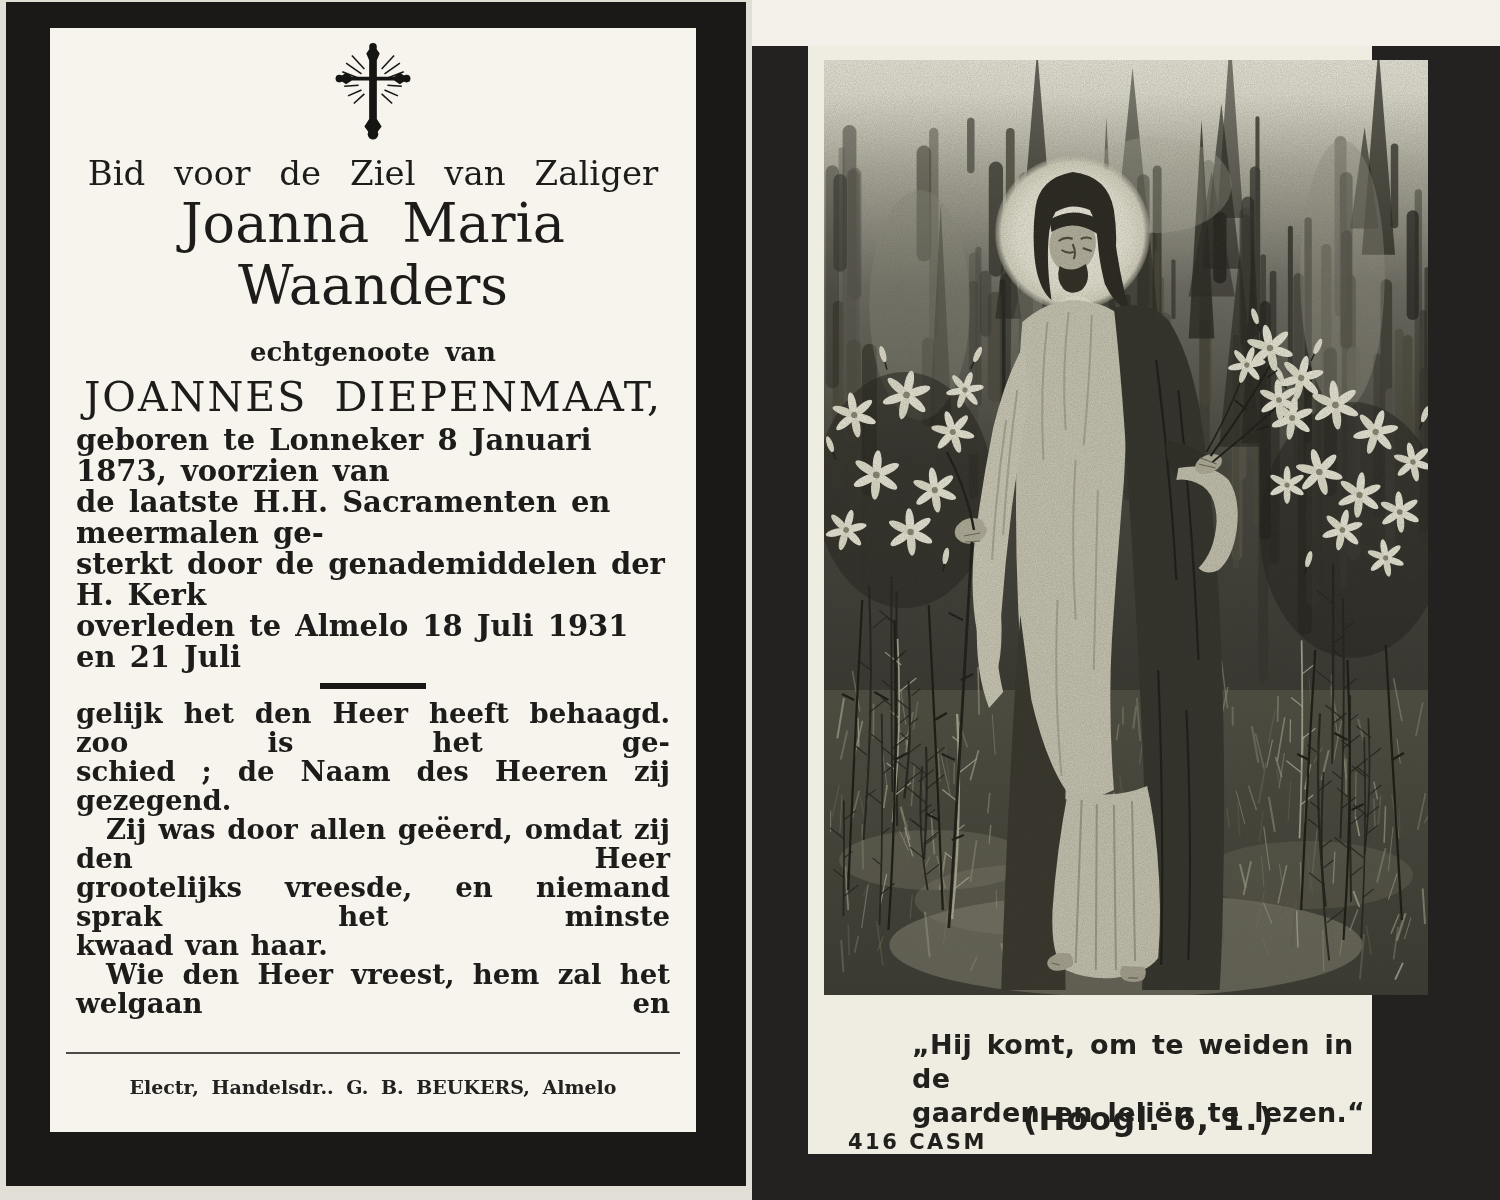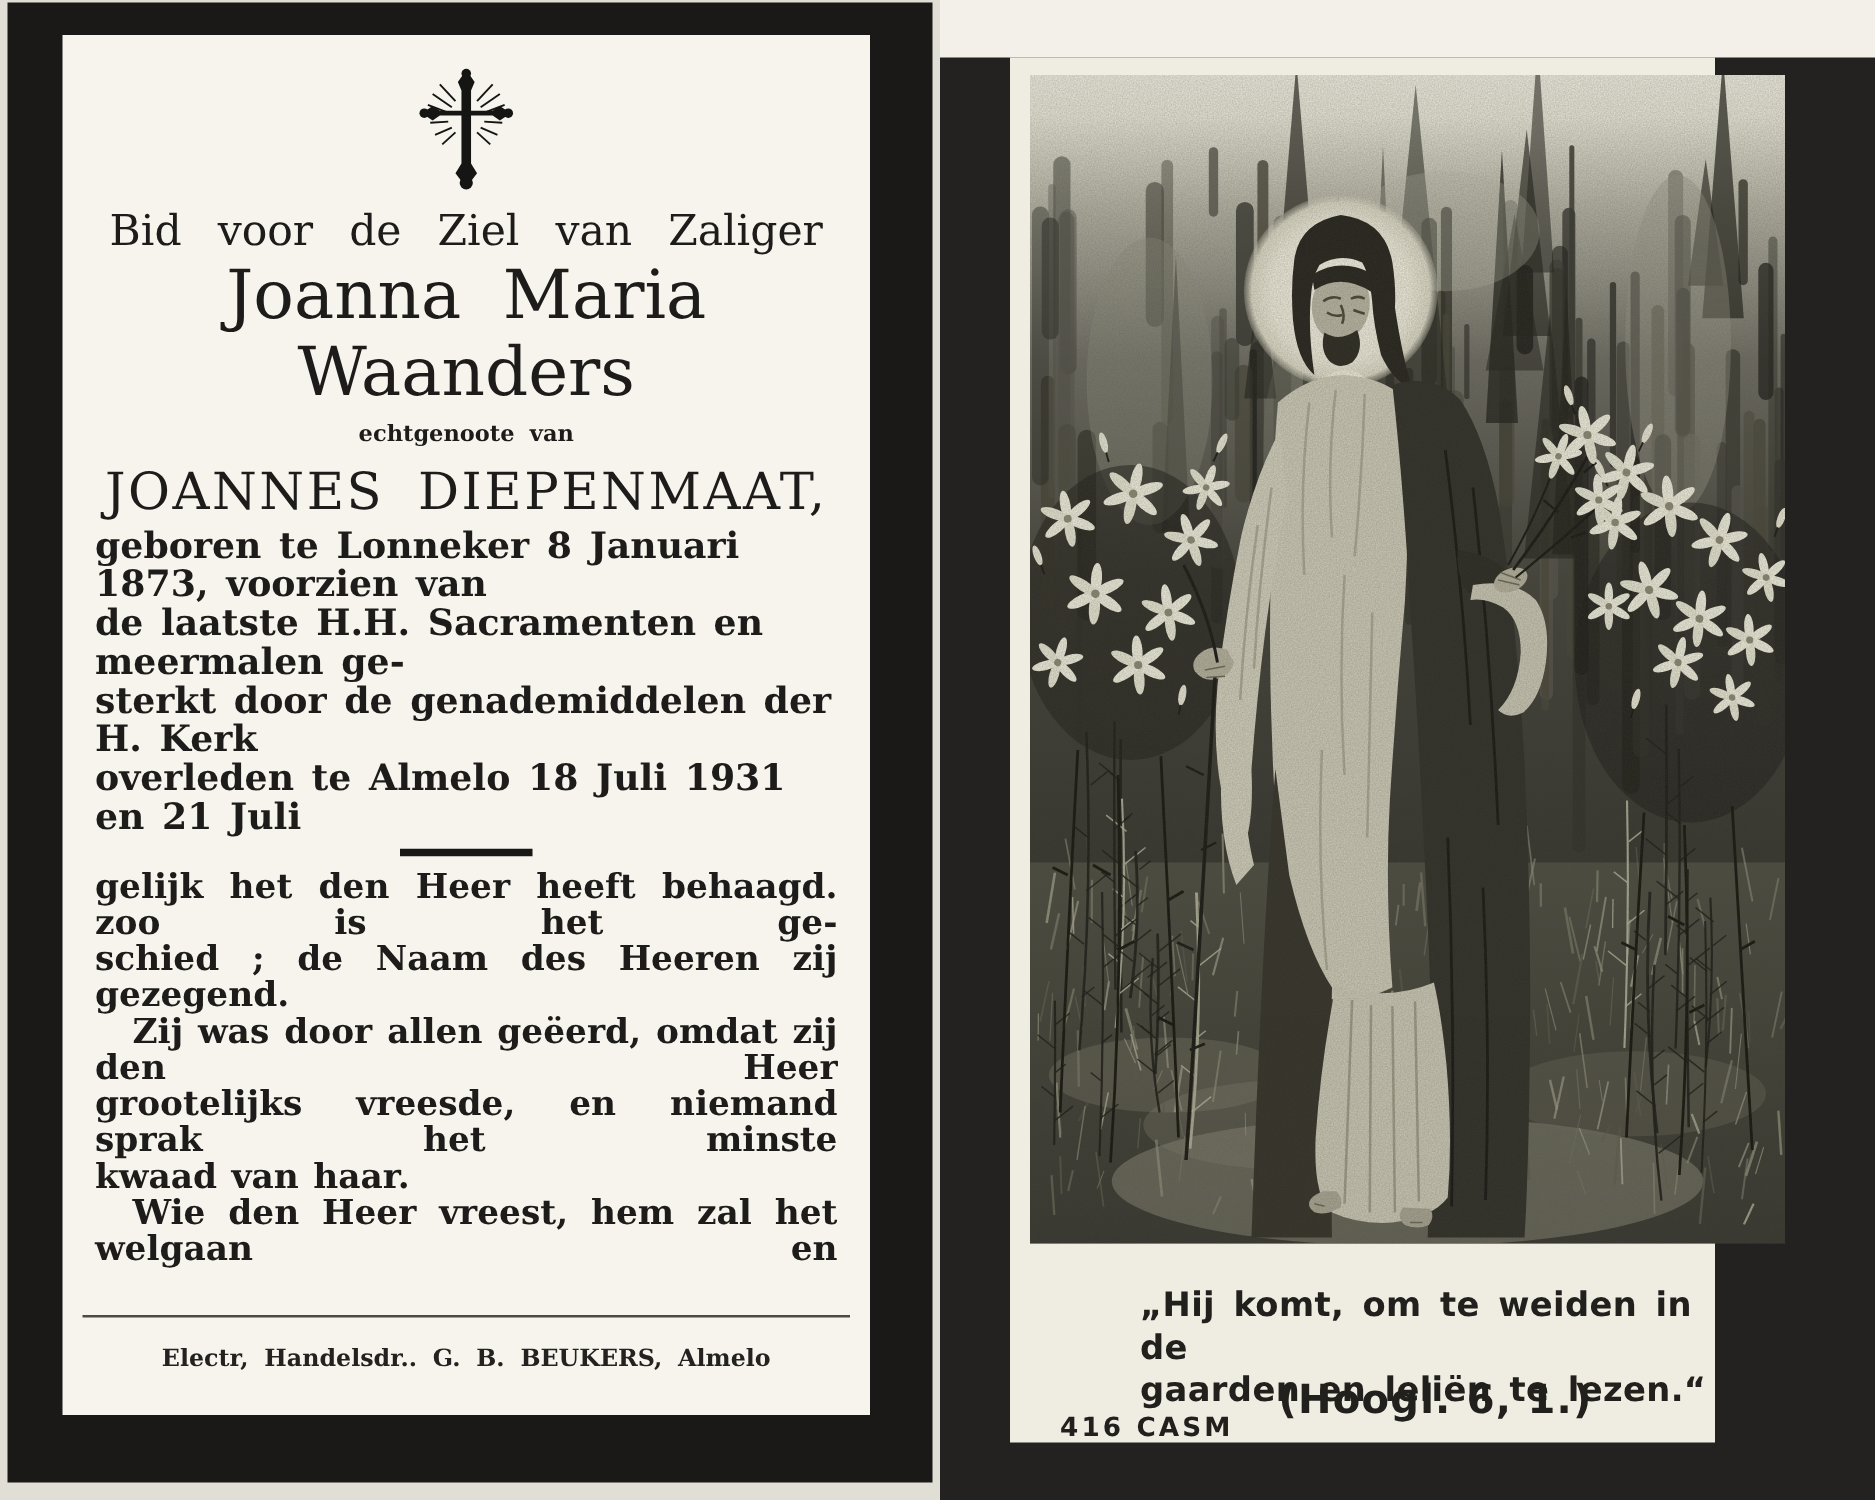--- a/index.html
+++ b/index.html
@@ -8,27 +8,27 @@
     background:#e0ded5; overflow:hidden;
     font-family:"DejaVu Serif", serif;
   }
   
   .left-panel {
     position:absolute; left:6px; top:2px; width:740px; height:1184px;
     background:#1a1917;
   }
   .left-inner {
     position:absolute; left:44px; top:26px; width:646px; height:1104px;
-    background:#f6f4ed; box-sizing:border-box; padding:26px 26px 0 26px;
+    background:#f6f4ed; box-sizing:border-box; padding:14px 26px 0 26px;
     overflow:hidden; color:#1d1c1a;
   }
   .cross-wrap { text-align:center; height:103px; margin-bottom:8px; }
   .intro-line { text-align:center; font-size:34px; line-height:40px; word-spacing:18px; margin-bottom:0; }
-  .deceased-name { text-align:center; font-size:54px; line-height:62px; word-spacing:16px; margin-bottom:2px; }
-  .relation-line { text-align:center; font-size:18px; line-height:34px; word-spacing:6px; font-weight:bold; }
+  .deceased-name { text-align:center; font-size:54px; line-height:62px; word-spacing:16px; margin-bottom:18px; }
+  .relation-line { text-align:center; font-size:26px; line-height:34px; word-spacing:6px; font-weight:bold; }
   .spouse-name { text-align:center; font-size:41px; line-height:56px; letter-spacing:2px; word-spacing:12px; }
   .bio-block { font-weight:bold; }
   .bio-line { font-size:29px; line-height:31px; word-spacing:4px; }
   .section-divider { width:106px; height:6px; background:#181715; margin:10px auto 10px auto; }
   .para-block { font-weight:bold; }
   .pline { font-size:27.5px; line-height:29px; text-align:justify; text-align-last:justify; word-spacing:2px; }
   .pline.first { text-indent:30px; }
   .pline.last { text-align-last:left; }
   .printer-divider {
     position:absolute; left:16px; right:16px; bottom:78px;

